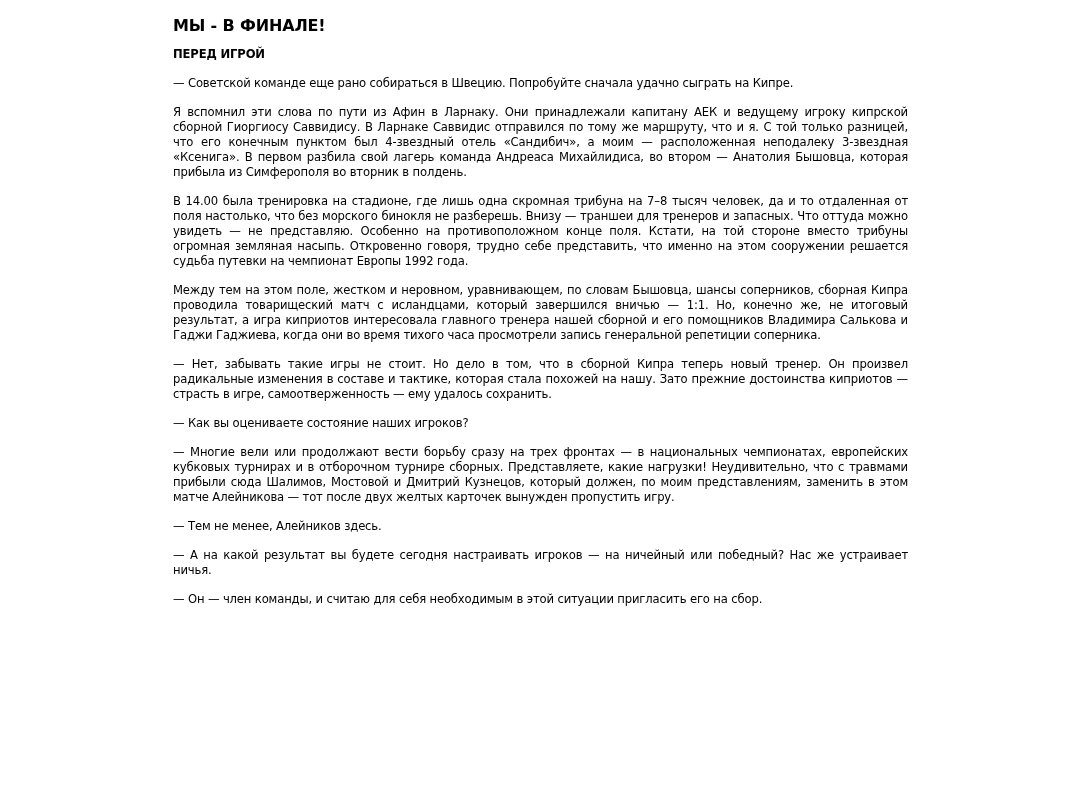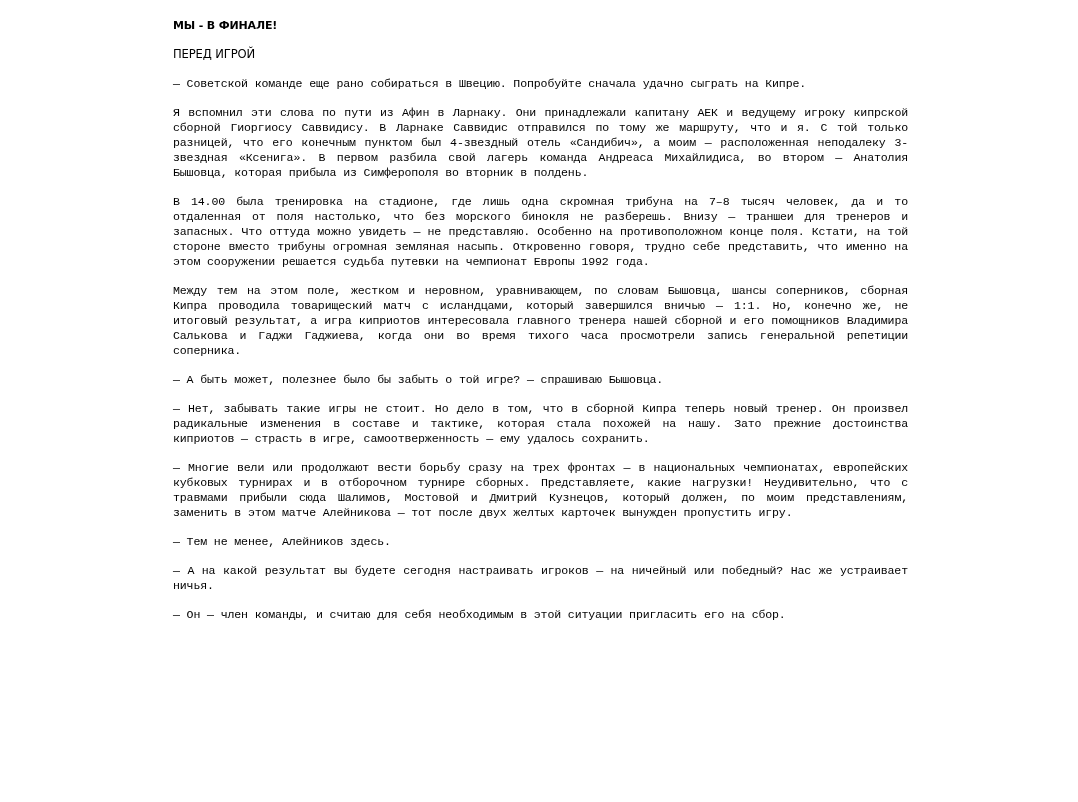--- a/index.html
+++ b/index.html
@@ -18,43 +18,43 @@
       left: 173px;
       top: 18px;
       width: 735px;
       font-family: "DejaVu Sans", sans-serif;
       font-size: 11.6px;
       line-height: 15px;
       color: #000000;
       letter-spacing: -0.15px;
     }
     .article h1 {
-      font-size: 11px;
+      font-size: 16px;
       font-weight: bold;
       margin: 0 0 14px 0;
       line-height: 15px;
     }
     .article .section {
       margin: 8px 0 14px 0;
+      font-weight: bold;
     }
     .article p {
       margin: 0 0 14px 0;
       text-align: justify;
-      font-family: Liberation Mono, monospace;
     }
   </style>
 </head>
 <body>
 
 <div class="article">
   <h1>МЫ - В ФИНАЛЕ!</h1>
   <div class="section">ПЕРЕД ИГРОЙ</div>
   <p>— Советской команде еще рано собираться в Швецию. Попробуйте сначала удачно сыграть на Кипре.</p>
   <p>Я вспомнил эти слова по пути из Афин в Ларнаку. Они принадлежали капитану АЕК и ведущему игроку кипрской сборной Гиоргиосу Саввидису. В Ларнаке Саввидис отправился по тому же маршруту, что и я. С той только разницей, что его конечным пунктом был 4-звездный отель «Сандибич», а моим — расположенная неподалеку 3-звездная «Ксенига». В первом разбила свой лагерь команда Андреаса Михайлидиса, во втором — Анатолия Бышовца, которая прибыла из Симферополя во вторник в полдень.</p>
   <p>В 14.00 была тренировка на стадионе, где лишь одна скромная трибуна на 7–8 тысяч человек, да и то отдаленная от поля настолько, что без морского бинокля не разберешь. Внизу — траншеи для тренеров и запасных. Что оттуда можно увидеть — не представляю. Особенно на противоположном конце поля. Кстати, на той стороне вместо трибуны огромная земляная насыпь. Откровенно говоря, трудно себе представить, что именно на этом сооружении решается судьба путевки на чемпионат Европы 1992 года.</p>
   <p>Между тем на этом поле, жестком и неровном, уравнивающем, по словам Бышовца, шансы соперников, сборная Кипра проводила товарищеский матч с исландцами, который завершился вничью — 1:1. Но, конечно же, не итоговый результат, а игра киприотов интересовала главного тренера нашей сборной и его помощников Владимира Салькова и Гаджи Гаджиева, когда они во время тихого часа просмотрели запись генеральной репетиции соперника.</p>
-  <p>— А быть может, полезнее было бы забыть о той игре? — спрашиваю Бышовца.</p>
   <p>— Нет, забывать такие игры не стоит. Но дело в том, что в сборной Кипра теперь новый тренер. Он произвел радикальные изменения в составе и тактике, которая стала похожей на нашу. Зато прежние достоинства киприотов — страсть в игре, самоотверженность — ему удалось сохранить.</p>
+  <p>— Как вы оцениваете состояние наших игроков?</p>
   <p>— Многие вели или продолжают вести борьбу сразу на трех фронтах — в национальных чемпионатах, европейских кубковых турнирах и в отборочном турнире сборных. Представляете, какие нагрузки! Неудивительно, что с травмами прибыли сюда Шалимов, Мостовой и Дмитрий Кузнецов, который должен, по моим представлениям, заменить в этом матче Алейникова — тот после двух желтых карточек вынужден пропустить игру.</p>
   <p>— Тем не менее, Алейников здесь.</p>
   <p>— А на какой результат вы будете сегодня настраивать игроков — на ничейный или победный? Нас же устраивает ничья.</p>
   <p>— Он — член команды, и считаю для себя необходимым в этой ситуации пригласить его на сбор.</p>
 </div>
 
 </body></html>

